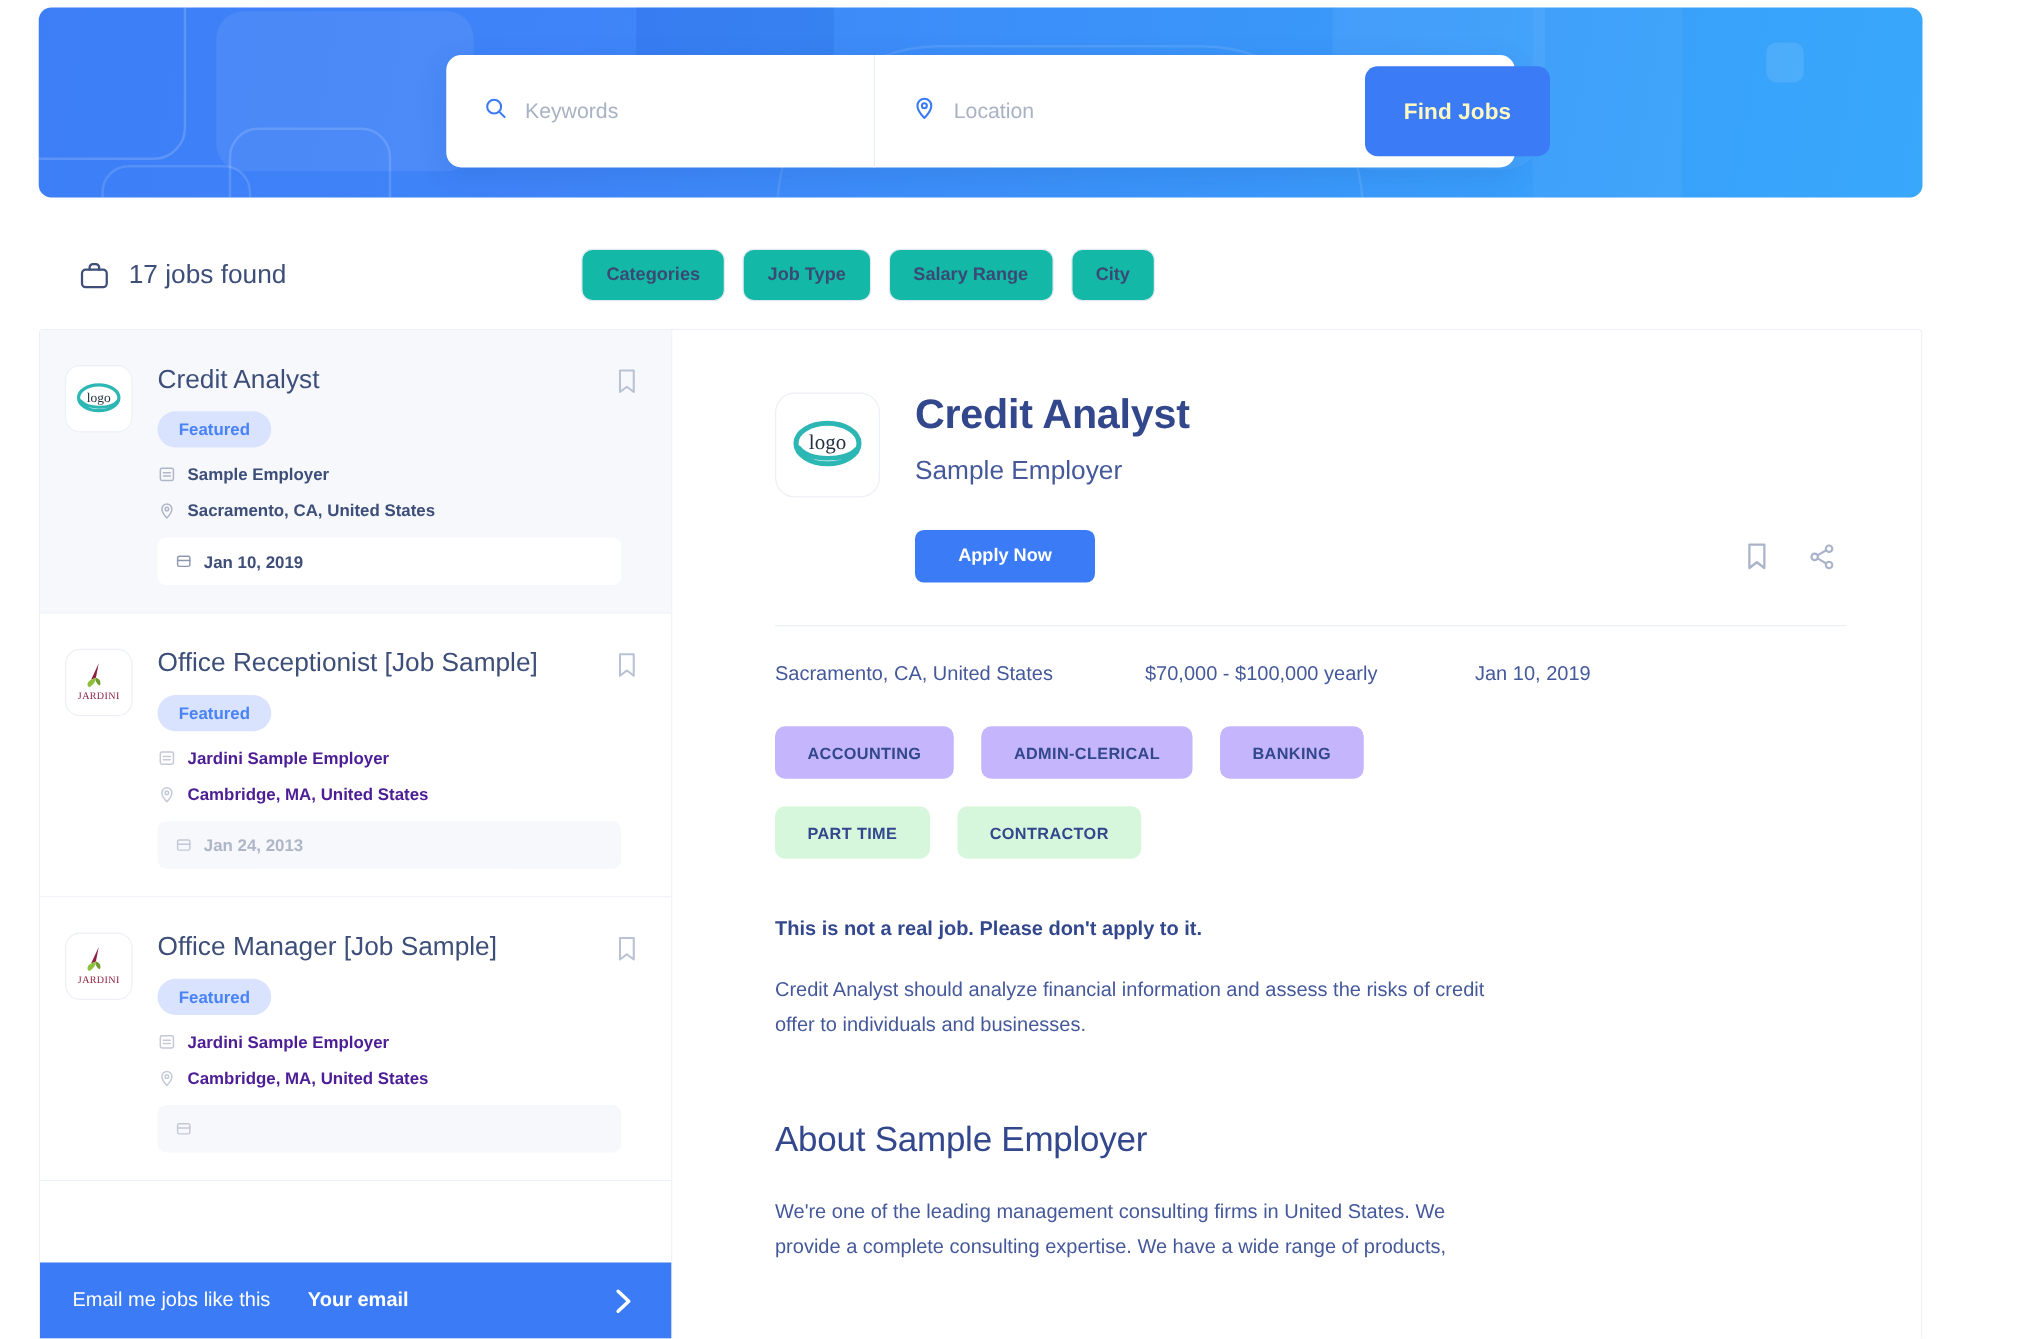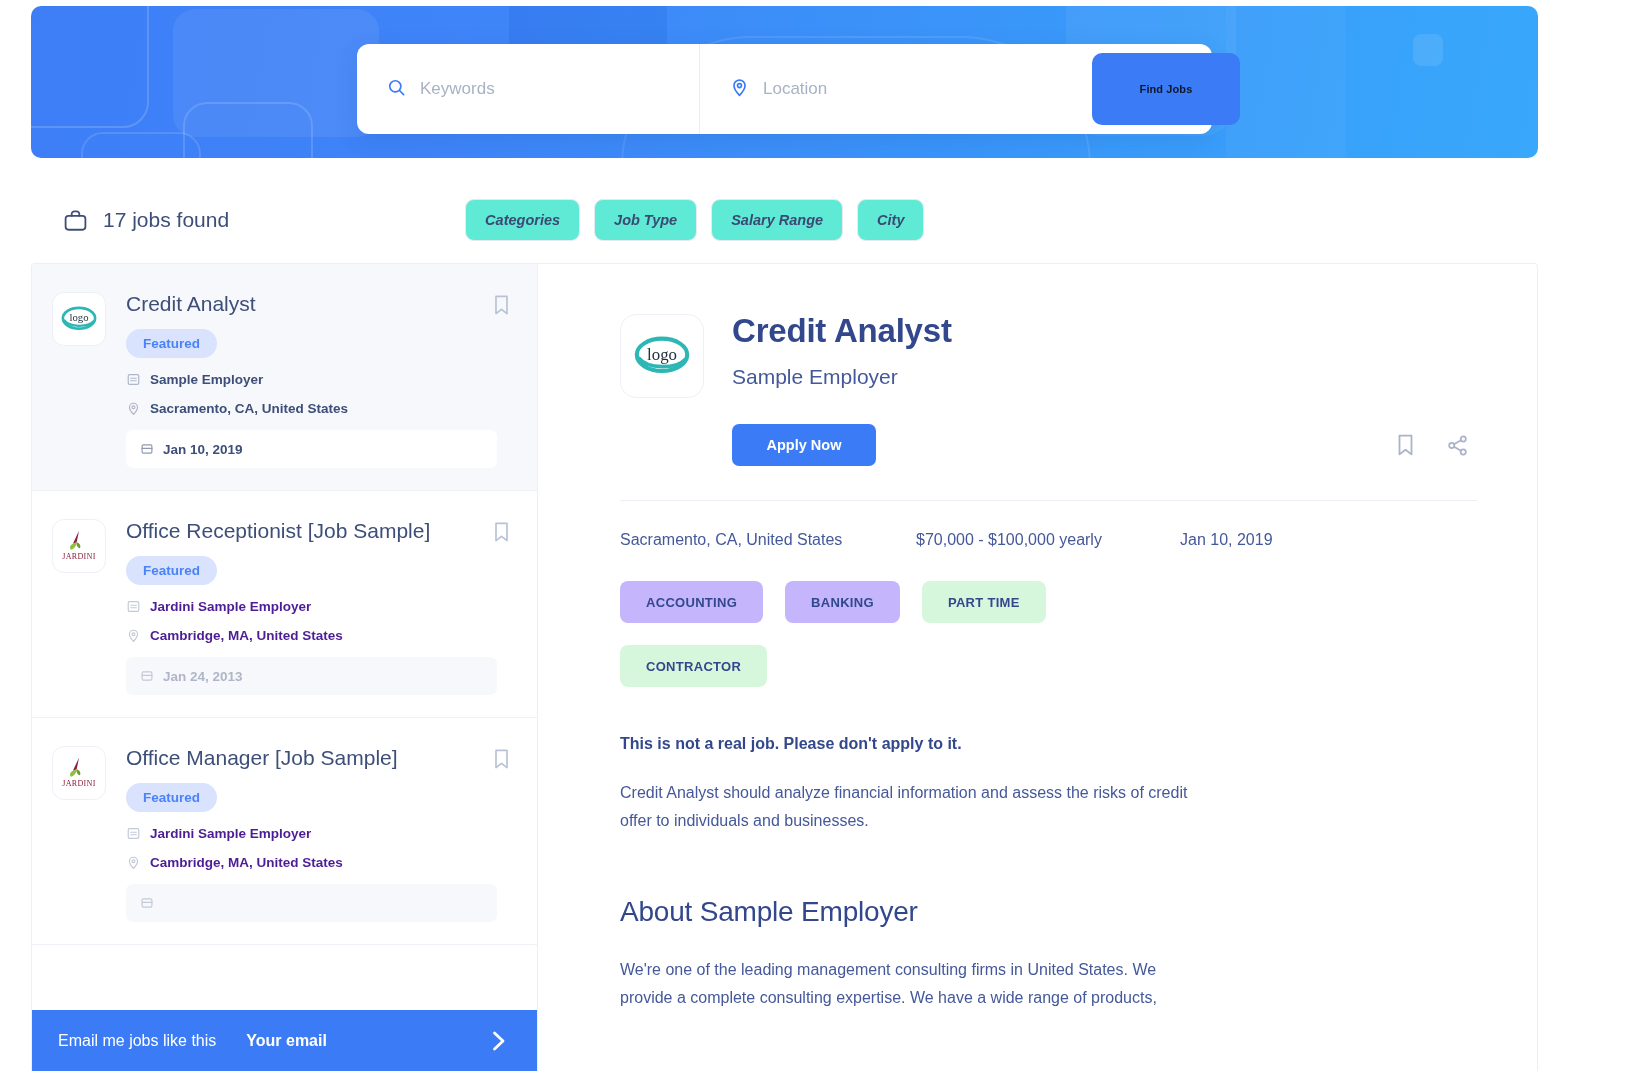--- a/index.html
+++ b/index.html
@@ -80,24 +80,24 @@
   }
   .sicon { flex: 0 0 auto; display: block; }
 
   .findjobs {
     position: absolute;
     right: -28px;
     top: 9px;
     width: 148px;
     height: 72px;
     background: #3b7bf6;
-    color: #0f172a;
+    color: #fef9c3;
     border: none;
     border-radius: 10px;
-    font-size: 11px;
+    font-size: 18px;
     font-weight: bold;
     font-family: "Liberation Sans", sans-serif;
     cursor: pointer;
     letter-spacing: .1px;
   }
 
   
   .toolbar {
     position: absolute;
     left: 0;
@@ -119,32 +119,31 @@
     font-family: "Liberation Sans", sans-serif;
   }
   .filters {
     display: flex;
     gap: 14px;
     margin-left: 236px;
   }
   .filter-btn {
     height: 42px;
     padding: 0 19px;
-    background: #5eead4;
+    background: #14b8a6;
     border: 1px solid #e4e9f2;
     border-radius: 9px;
     color: #3a4a74;
     font-size: 14.5px;
     font-weight: bold;
     font-family: "Liberation Sans", sans-serif;
     cursor: pointer;
     display: flex;
     align-items: center;
     white-space: nowrap;
-    font-style: italic;
   }
 
   
   .content {
     position: absolute;
     left: 31px;
     top: 263px;
     width: 1507px;
     height: 808px;
     display: flex;
@@ -676,20 +675,21 @@
       <div class="divider"></div>
 
       <div class="meta-line">
         <span class="m-loc">Sacramento, CA, United States</span>
         <span class="m-sal">$70,000 - $100,000 yearly</span>
         <span>Jan 10, 2019</span>
       </div>
 
       <div class="tagwrap">
         <span class="tag cat">ACCOUNTING</span>
+        <span class="tag cat">ADMIN-CLERICAL</span>
         <span class="tag cat">BANKING</span>
         <span class="tag type">PART TIME</span>
         <span class="tag type">CONTRACTOR</span>
       </div>
 
       <div class="notice">This is not a real job. Please don't apply to it.</div>
 
       <div class="para">Credit Analyst should analyze financial information and assess the risks of credit offer to individuals and businesses.</div>
 
       <div class="about-h">About Sample Employer</div>

